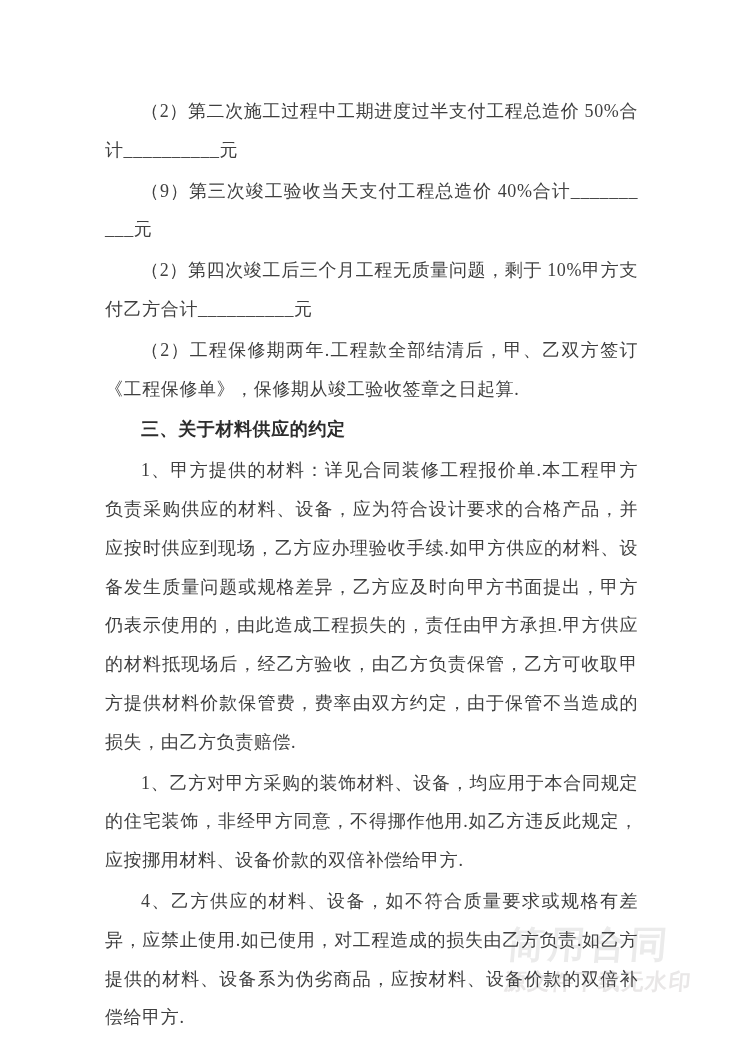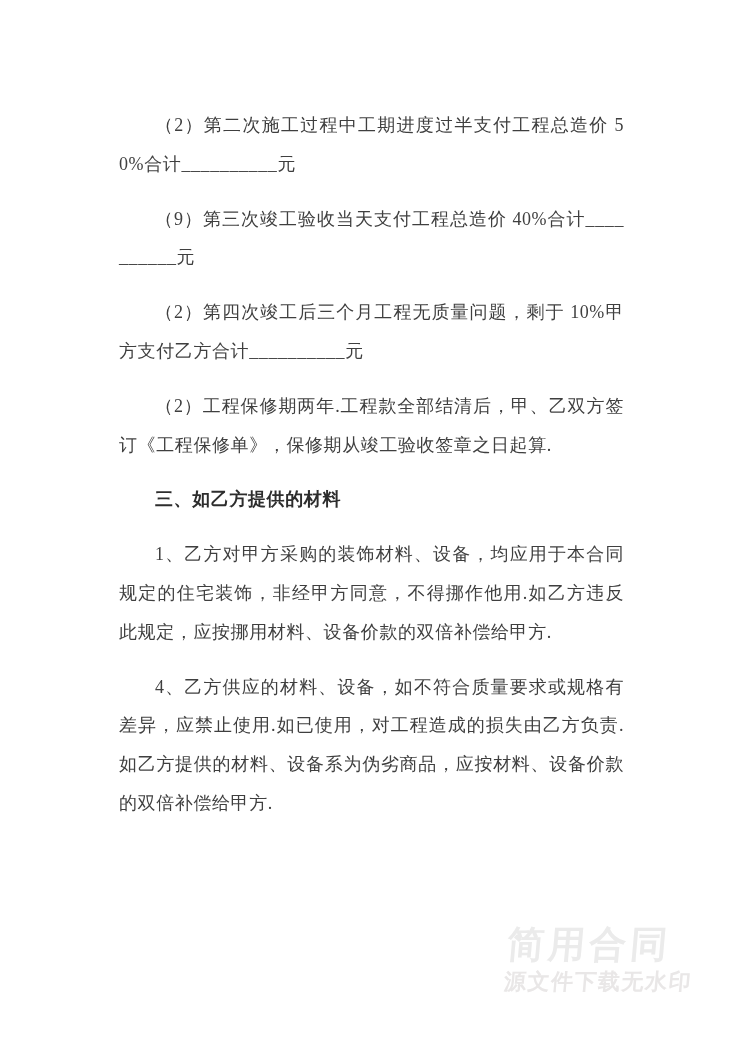--- a/index.html
+++ b/index.html
@@ -20,21 +20,21 @@
     left: 103px;
     top: 90px;
     width: 537px;
     font-size: 18px;
     line-height: 38.8px;
     color: #3f3f3f;
     text-align: justify;
     z-index: 1;
   }
   .body-text p {
-    margin: 16px;
+    margin: 2px;
     text-indent: 2em;
     letter-spacing: 0.6px;
     word-break: break-all;
   }
   .body-text p.heading {
     font-weight: 700;
     color: #2d2d2d;
   }
   .watermark {
     position: absolute;
@@ -66,18 +66,19 @@
   <div class="watermark">
     <div class="wm-title" style="color:#ebebeb;">简用合同</div>
     <div class="wm-sub" style="color:#e9e7e7;">源文件下载无水印</div>
   </div>
 
   <div class="body-text">
     <p>（2）第二次施工过程中工期进度过半支付工程总造价 50%合计__________元</p>
     <p>（9）第三次竣工验收当天支付工程总造价 40%合计__________元</p>
     <p>（2）第四次竣工后三个月工程无质量问题，剩于 10%甲方支付乙方合计__________元</p>
     <p>（2）工程保修期两年.工程款全部结清后，甲、乙双方签订《工程保修单》，保修期从竣工验收签章之日起算.</p>
-    <p class="heading">三、如乙方提供的材料</p>
+    <p class="heading">三、关于材料供应的约定</p>
+    <p>1、甲方提供的材料：详见合同装修工程报价单.本工程甲方负责采购供应的材料、设备，应为符合设计要求的合格产品，并应按时供应到现场，乙方应办理验收手续.如甲方供应的材料、设备发生质量问题或规格差异，乙方应及时向甲方书面提出，甲方仍表示使用的，由此造成工程损失的，责任由甲方承担.甲方供应的材料抵现场后，经乙方验收，由乙方负责保管，乙方可收取甲方提供材料价款保管费，费率由双方约定，由于保管不当造成的损失，由乙方负责赔偿.</p>
     <p>1、乙方对甲方采购的装饰材料、设备，均应用于本合同规定的住宅装饰，非经甲方同意，不得挪作他用.如乙方违反此规定，应按挪用材料、设备价款的双倍补偿给甲方.</p>
     <p>4、乙方供应的材料、设备，如不符合质量要求或规格有差异，应禁止使用.如已使用，对工程造成的损失由乙方负责.如乙方提供的材料、设备系为伪劣商品，应按材料、设备价款的双倍补偿给甲方.</p>
   </div>
 
 </div>
 
 </body></html>

